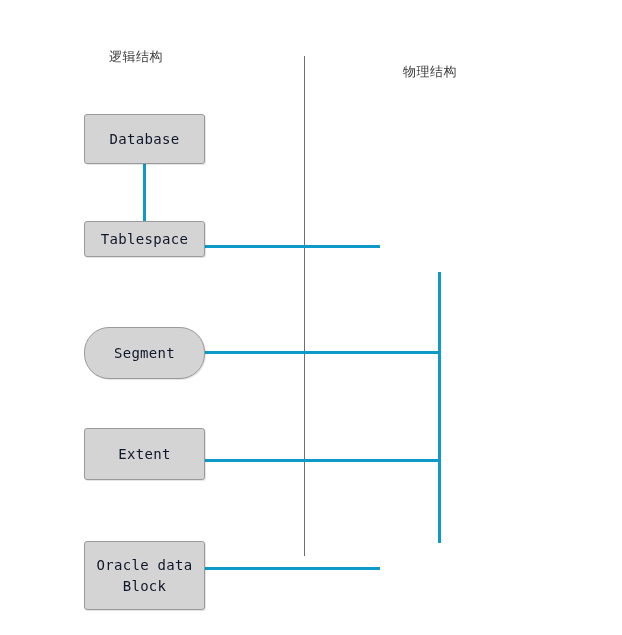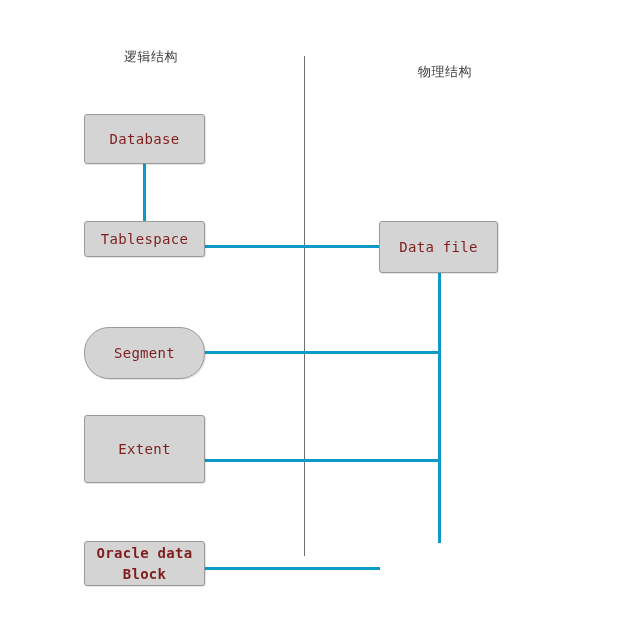--- a/index.html
+++ b/index.html
@@ -19,21 +19,20 @@
   }
 
   
   .col-heading {
     position: absolute;
     font-family: "DejaVu Sans", sans-serif;
     font-size: 13px;
     color: #3b3b3b;
     white-space: nowrap;
     letter-spacing: 0.5px;
-    margin-left: 15px;
   }
   #heading-logical { left: 109px; top: 48px; }
   #heading-physical { left: 403px; top: 63px; }
 
   
   .divider {
     position: absolute;
     left: 304px;
     top: 56px;
     width: 1px;
@@ -47,37 +46,37 @@
     box-sizing: border-box;
     background: #d4d4d4;
     border: 1px solid #9a9a9a;
     border-radius: 3px;
     display: flex;
     align-items: center;
     justify-content: center;
     text-align: center;
     font-family: "DejaVu Sans Mono", "Liberation Mono", monospace;
     font-size: 14px;
-    color: #7f1d1d;
+    color: #0f172a;
     line-height: 1.45;
     letter-spacing: 0.3px;
     box-shadow: 1px 1px 0 rgba(0,0,0,0.10);
   }
   .node-label { display: block; }
 
   
   .node.left  { left: 84px;  width: 121px; }
   
   .node.right { left: 379px; width: 119px; }
 
   #node-database   { top: 114px; height: 50px; }
   #node-tablespace { top: 221px; height: 36px; }
   #node-segment    { top: 327px; height: 52px; border-radius: 25px; }
-  #node-extent     { top: 415px; height: 68px; }
-  #node-oracleblock{ top: 541px; height: 45px; font-weight: bold; }
+  #node-extent     { top: 428px; height: 52px; }
+  #node-oracleblock{ top: 541px; height: 69px; }
 
   #node-datafile   { top: 221px; height: 52px; }
   #node-osblock    { top: 541px; height: 55px; }
 
   
   .conn {
     position: absolute;
     background: #0d9ac8;
   }
   .conn-h { height: 3px; }
@@ -137,18 +136,15 @@
   </div>
 
   <div class="node left" id="node-extent">
     <span class="node-label">Extent</span>
   </div>
 
   <div class="node left" id="node-oracleblock">
     <span class="node-label">Oracle data Block</span>
   </div>
 
-  <div class="node right" id="node-datafile">
-    <span class="node-label">Data file</span>
-  </div>
 
 
 </div>
 
 </body></html>

